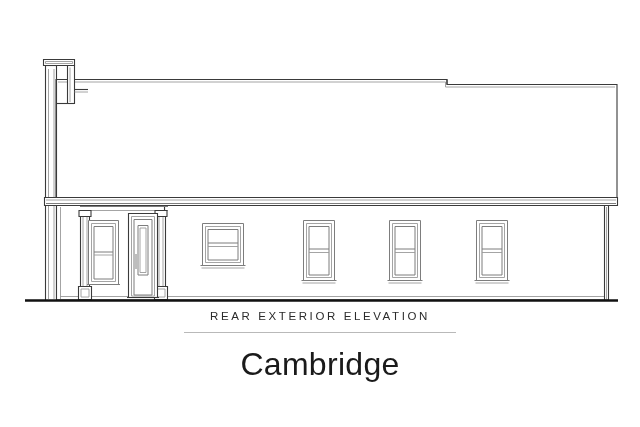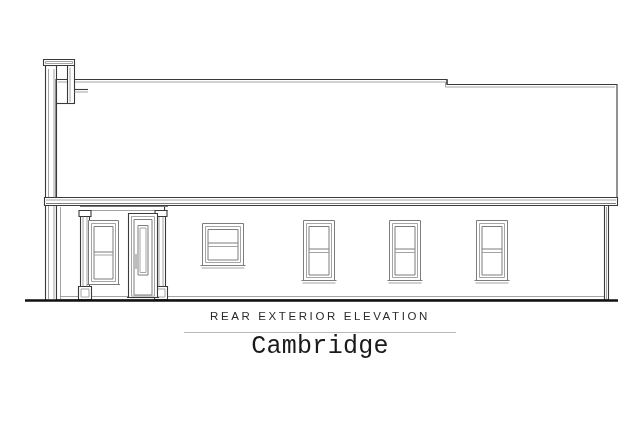--- a/index.html
+++ b/index.html
@@ -43,23 +43,24 @@
     line-height: 14px;
     white-space: nowrap;
   }
   .caption-rule {
     width: 272px;
     height: 1px;
     background: #b9b9b9;
     margin: 9px auto 0 auto;
   }
   .plan-name {
-    font-family: Liberation Mono, monospace;
-    font-size: 25px;
+    font-family: Liberation Sans, sans-serif;
+    font-size: 32px;
     color: #1a1a1a;
+    margin-top: 17px;
     letter-spacing: 0.3px;
     line-height: 28px;
   }
 </style>
 </head>
 <body>
 
 <div id="sheet">
 
   <svg id="elevation-svg" viewBox="0 0 640 427" aria-hidden="true">

